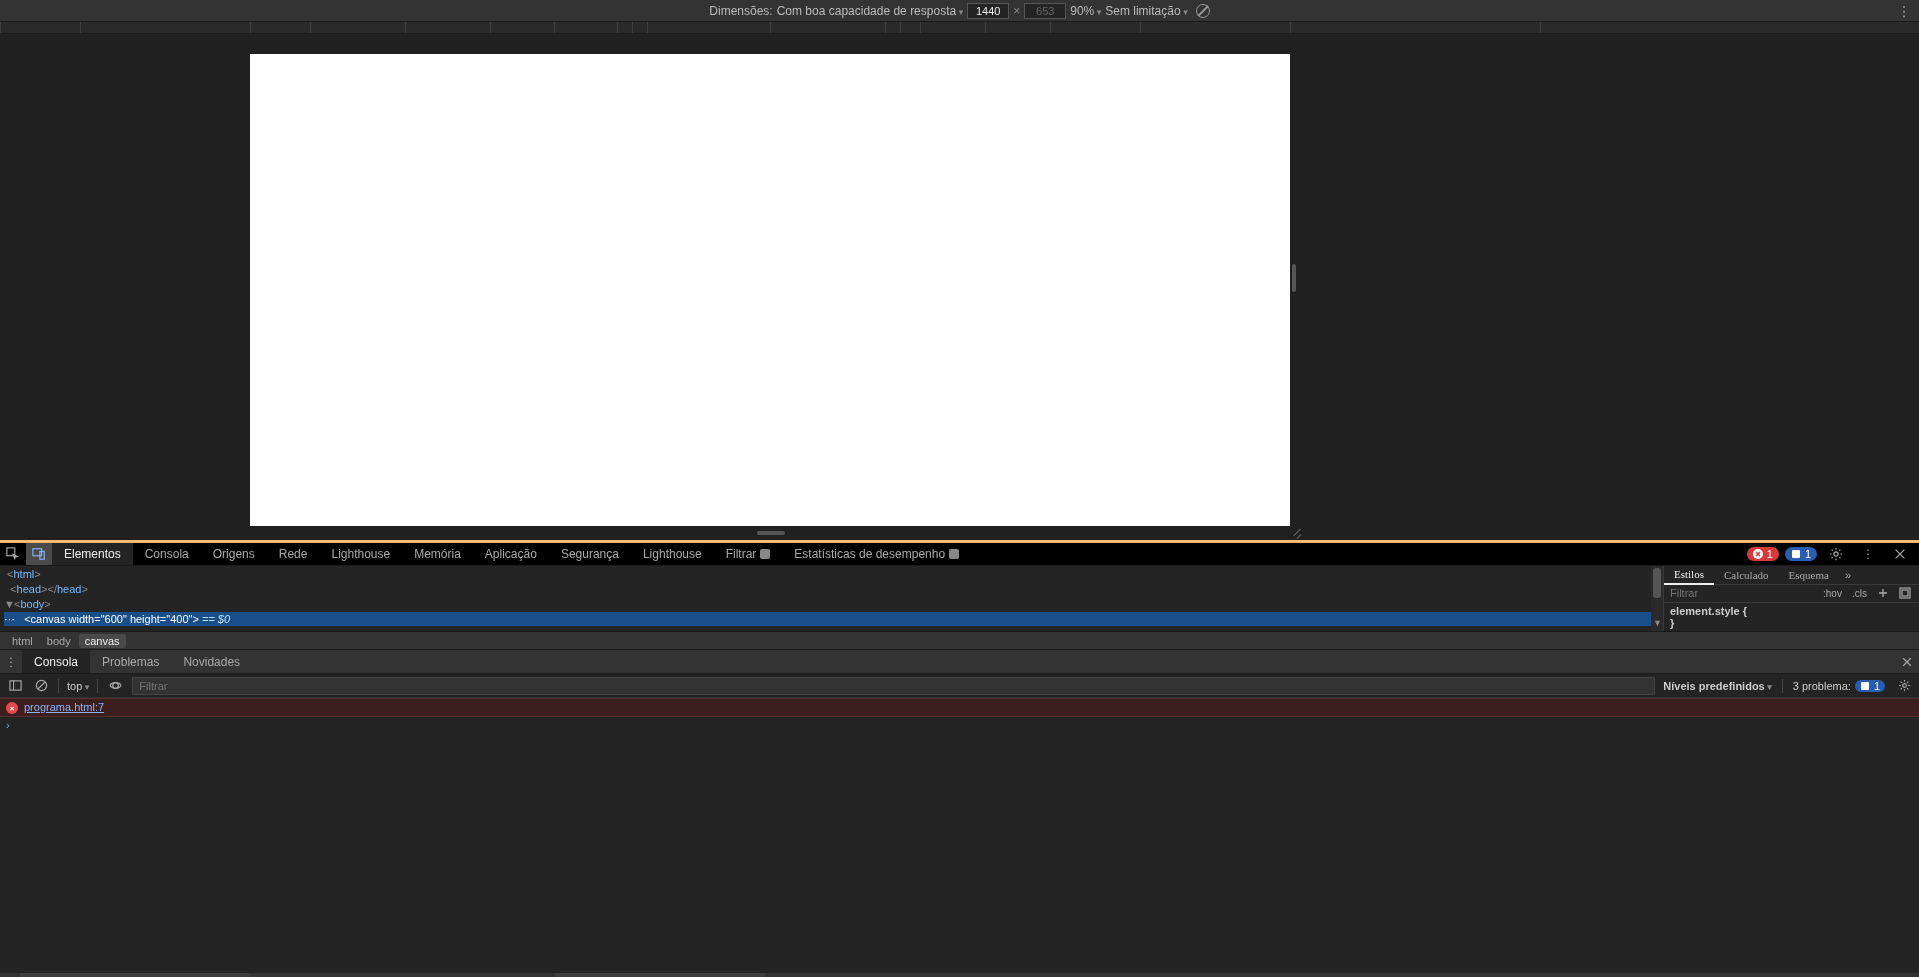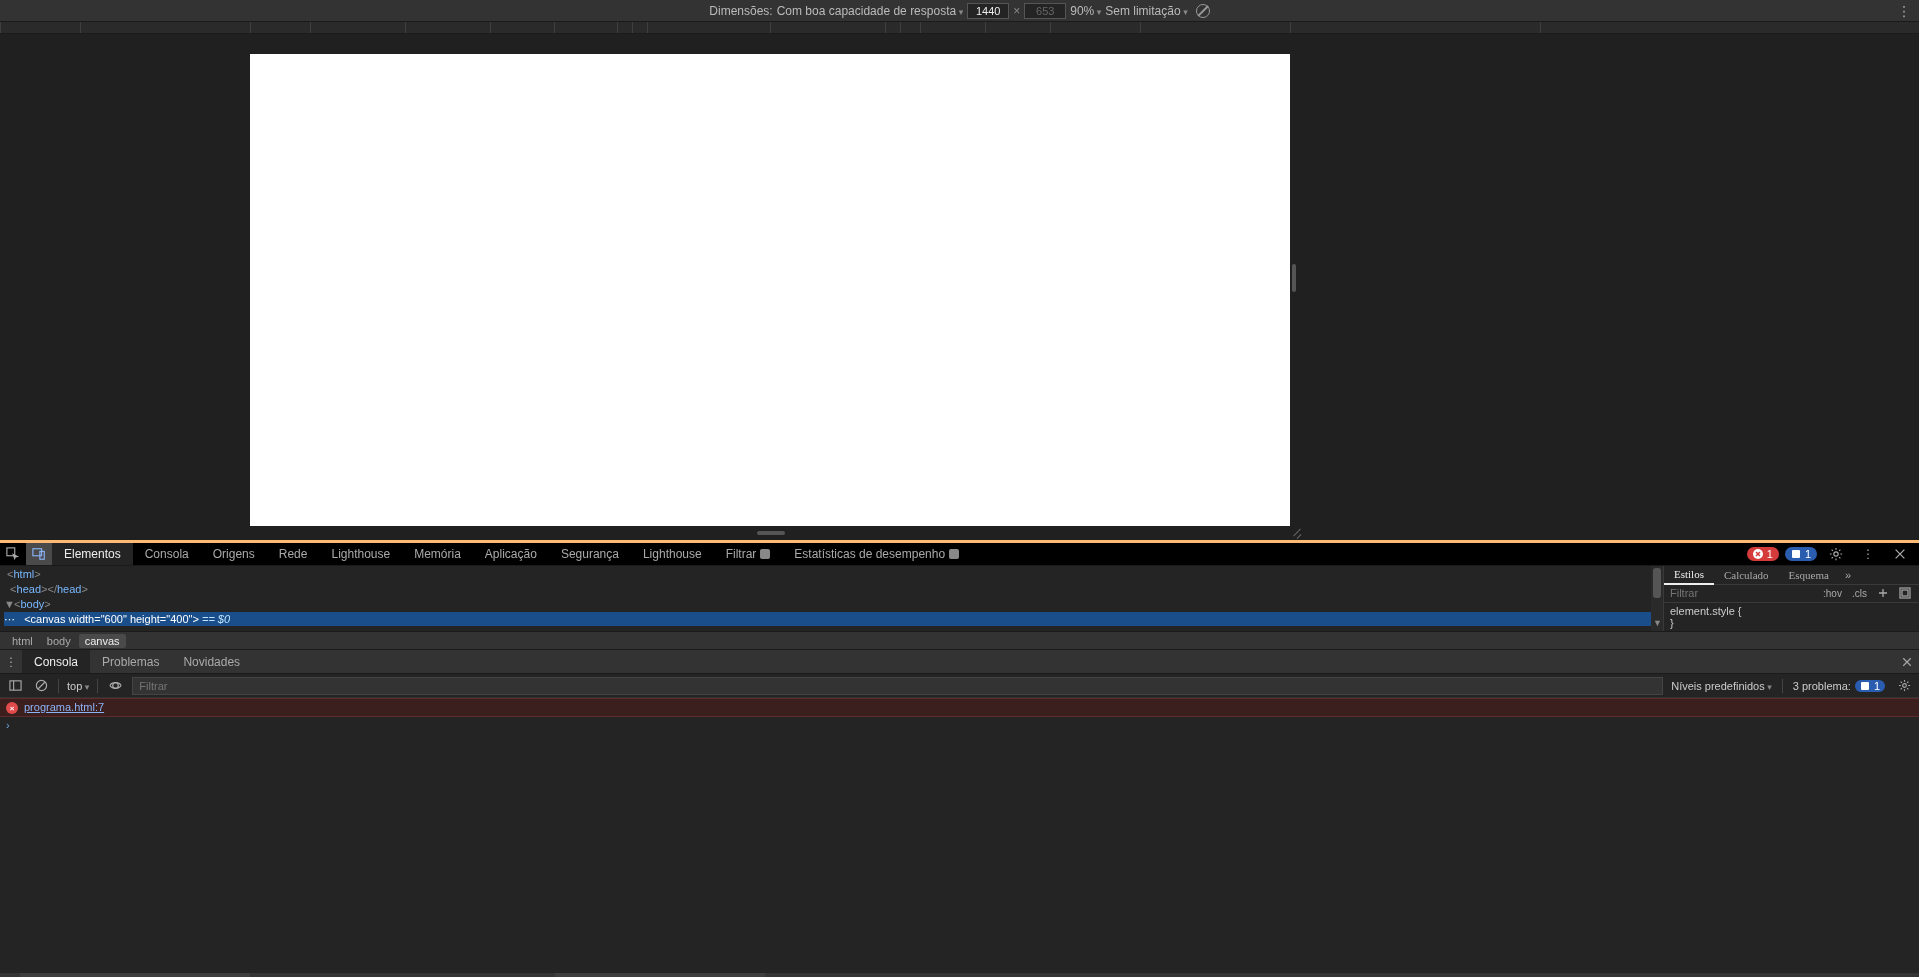--- a/index.html
+++ b/index.html
@@ -65,21 +65,21 @@
 
 .styles-pane { width: 256px; background: #242424; border-left: 1px solid #3a3a3a; display: flex; flex-direction: column; font-size: 11px; }
 .styles-tabs { height: 22px; display: flex; align-items: stretch; border-bottom: 1px solid #3a3a3a; }
 .styles-tabs .stab { padding: 0 10px; display: flex; align-items: center; color: #aaa; cursor: pointer; font-family: Liberation Serif, serif; }
 .styles-tabs .stab.active { background: #242424; color: #eee; border-bottom: 2px solid #eee; margin-bottom: -1px; }
 .styles-tabs .more { padding: 0 6px; color: #aaa; cursor: pointer; display:flex; align-items:center;}
 .styles-filter { height: 22px; display: flex; align-items: center; border-bottom: 1px solid #3a3a3a; }
 .styles-filter input { flex: 1; background: transparent; border: none; color: #ccc; padding: 0 6px; font-size: 11px; outline: none; }
 .styles-filter .sbtn { padding: 0 5px; color: #aaa; font-size: 10px; cursor: pointer; }
 .styles-filter .sbtn svg { width:12px; height:12px; vertical-align:middle; }
-.styles-body { flex: 1; padding: 2px 6px; font-family: Consolas, monospace; color: #ccc; }
+.styles-body { flex: 1; padding: 2px 6px; font-family: Consolas, monospace; color: #ccc; font-weight: bold; }
 
 
 .crumbs { height: 18px; background: #333; border-bottom: 1px solid #1a1a1a; display: flex; align-items: center; padding-left: 6px; font-size: 11px; color: #aaa; gap: 2px; }
 .crumbs .c { padding: 1px 6px; cursor: pointer; }
 .crumbs .c.active { background: #4a4a4a; border-radius: 2px; color: #eee; }
 
 
 .drawer-tabs { height: 24px; background: #333; border-bottom: 1px solid #1a1a1a; display: flex; align-items: stretch; }
 .drawer-tabs .kebab2 { width: 22px; display: flex; align-items: center; justify-content: center; color: #aaa; cursor: pointer; }
 .drawer-tabs .dtab { padding: 0 12px; display: flex; align-items: center; color: #aaa; cursor: pointer; }
@@ -88,21 +88,21 @@
 .drawer-tabs .close { width: 24px; display: flex; align-items: center; justify-content: center; color: #aaa; cursor: pointer; }
 
 .console-toolbar { height: 24px; background: #242424; border-bottom: 1px solid #333; display: flex; align-items: center; gap: 8px; padding: 0 6px; }
 .console-toolbar .ib { width: 18px; height: 18px; display: flex; align-items: center; justify-content: center; color: #aaa; cursor: pointer; }
 .console-toolbar .ib svg { width: 13px; height: 13px; }
 .console-toolbar .ctx { color: #ccc; cursor: pointer; font-size: 11px; }
 .console-toolbar .ctx::after { content: " ▾"; font-size: 9px; color: #888; }
 .console-toolbar .sep { width: 1px; height: 14px; background: #444; }
 .console-toolbar input.cfilter { flex: 1; background: #333; border: 1px solid #444; color: #ccc; padding: 2px 6px; font-size: 11px; height: 18px; }
 .console-toolbar .right2 { display: flex; align-items: center; gap: 10px; }
-.console-toolbar .levels { color: #ccc; cursor: pointer; font-size: 11px; }
+.console-toolbar .levels { color: #ccc; cursor: pointer; font-size: 11px; font-weight: bold; }
 .console-toolbar .levels::after { content: " ▾"; font-size: 9px; color: #888; }
 .console-toolbar .prob { color: #ccc; font-size: 11px; display: flex; align-items: center; gap: 4px; }
 
 .console-body { height: 293px; background: #242424; font-family: Consolas, monospace; font-size: 11px; overflow: auto; }
 .console-body .err-row { background: #3b1e1e; border-top: 1px solid #5c2b2b; border-bottom: 1px solid #5c2b2b; padding: 2px 6px; display: flex; }
 .console-body .err-row .ei { width: 12px; height: 12px; background: #e24b4b; border-radius: 50%; margin-right: 6px; margin-top: 1px; display:flex; align-items:center; justify-content:center; color:#fff; font-size:8px; font-weight:bold;}
 .console-body .err-row .msg { flex: 1; color: #e89b9b; white-space: pre; }
 .console-body .err-row .src { color: #8ab4f8; text-decoration: underline; cursor: pointer; }
 .console-body .err-row .msg .lnk { color: #e89b9b; text-decoration: underline; }
 .console-body .prompt { padding: 2px 6px; color: #6fa8dc; }

